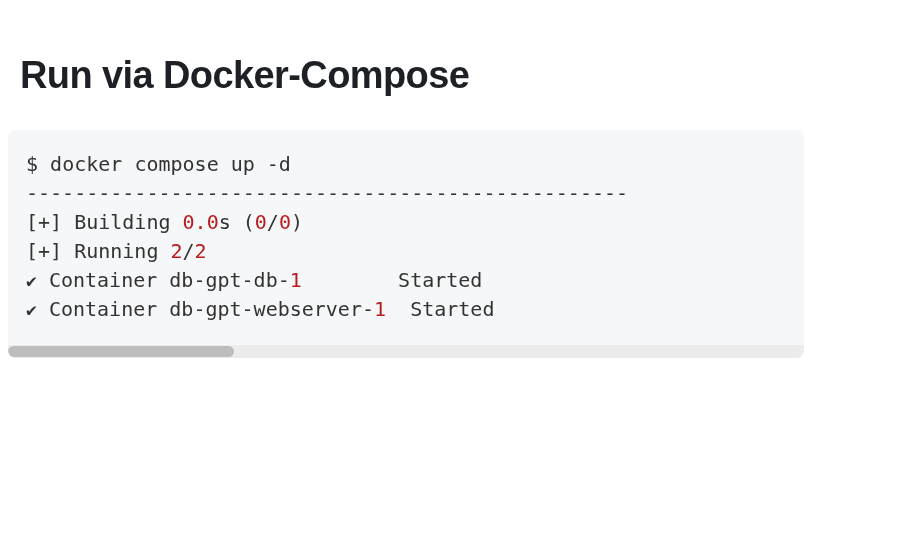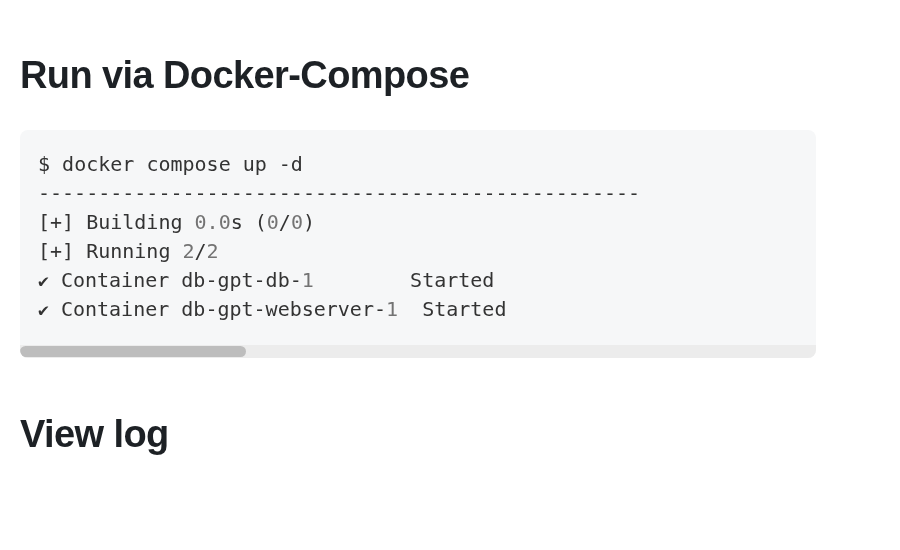--- a/index.html
+++ b/index.html
@@ -32,21 +32,21 @@
     letter-spacing: -0.6px;
     color: #1d2125;
     line-height: 1.0;
     white-space: nowrap;
   }
   .heading-compose { top: 31px; }
   .heading-viewlog { top: 390px; }
 
   .code-block {
     position: absolute;
-    left: 20px;
+    left: 8px;
     width: 796px;
     box-sizing: border-box;
     background: #f6f7f8;
     border-radius: 8px;
     overflow: hidden;
   }
   .code-block-compose {
     top: 105px;
     height: 228px;
   }
@@ -74,21 +74,21 @@
     letter-spacing: 0px;
   }
 
   .line {
     display: block;
     white-space: pre;
     height: 29px;
   }
 
   .num {
-    color: #737373;
+    color: #b91c1c;
   }
 
   .rule-line {
     color: #333333;
   }
 
   .check {
     color: #333333;
     font-size: 18px;
   }
@@ -120,16 +120,15 @@
 
   <div class="code-block code-block-compose">
     <div class="code-area">
       <pre class="code-lines"><span class="line"><span>$ </span><span>docker compose up -d</span></span><span class="line rule-line">--------------------------------------------------</span><span class="line"><span>[+] Building </span><span class="num">0.0</span><span>s</span><span> (</span><span class="num">0</span><span>/</span><span class="num">0</span><span>)</span></span><span class="line"><span>[+] Running </span><span class="num">2</span><span>/</span><span class="num">2</span></span><span class="line"><span class="check">✔</span><span> Container </span><span>db-gpt-db-</span><span class="num">1</span><span>        </span><span>Started</span></span><span class="line"><span class="check">✔</span><span> Container </span><span>db-gpt-webserver-</span><span class="num">1</span><span>  </span><span>Started</span></span></pre>
     </div>
     <div class="scrollbar-track">
       <div class="scrollbar-thumb"></div>
     </div>
   </div>
 
-  <h2 class="section-heading heading-viewlog">View log</h2>
 
 
 </div>
 
 </body></html>

